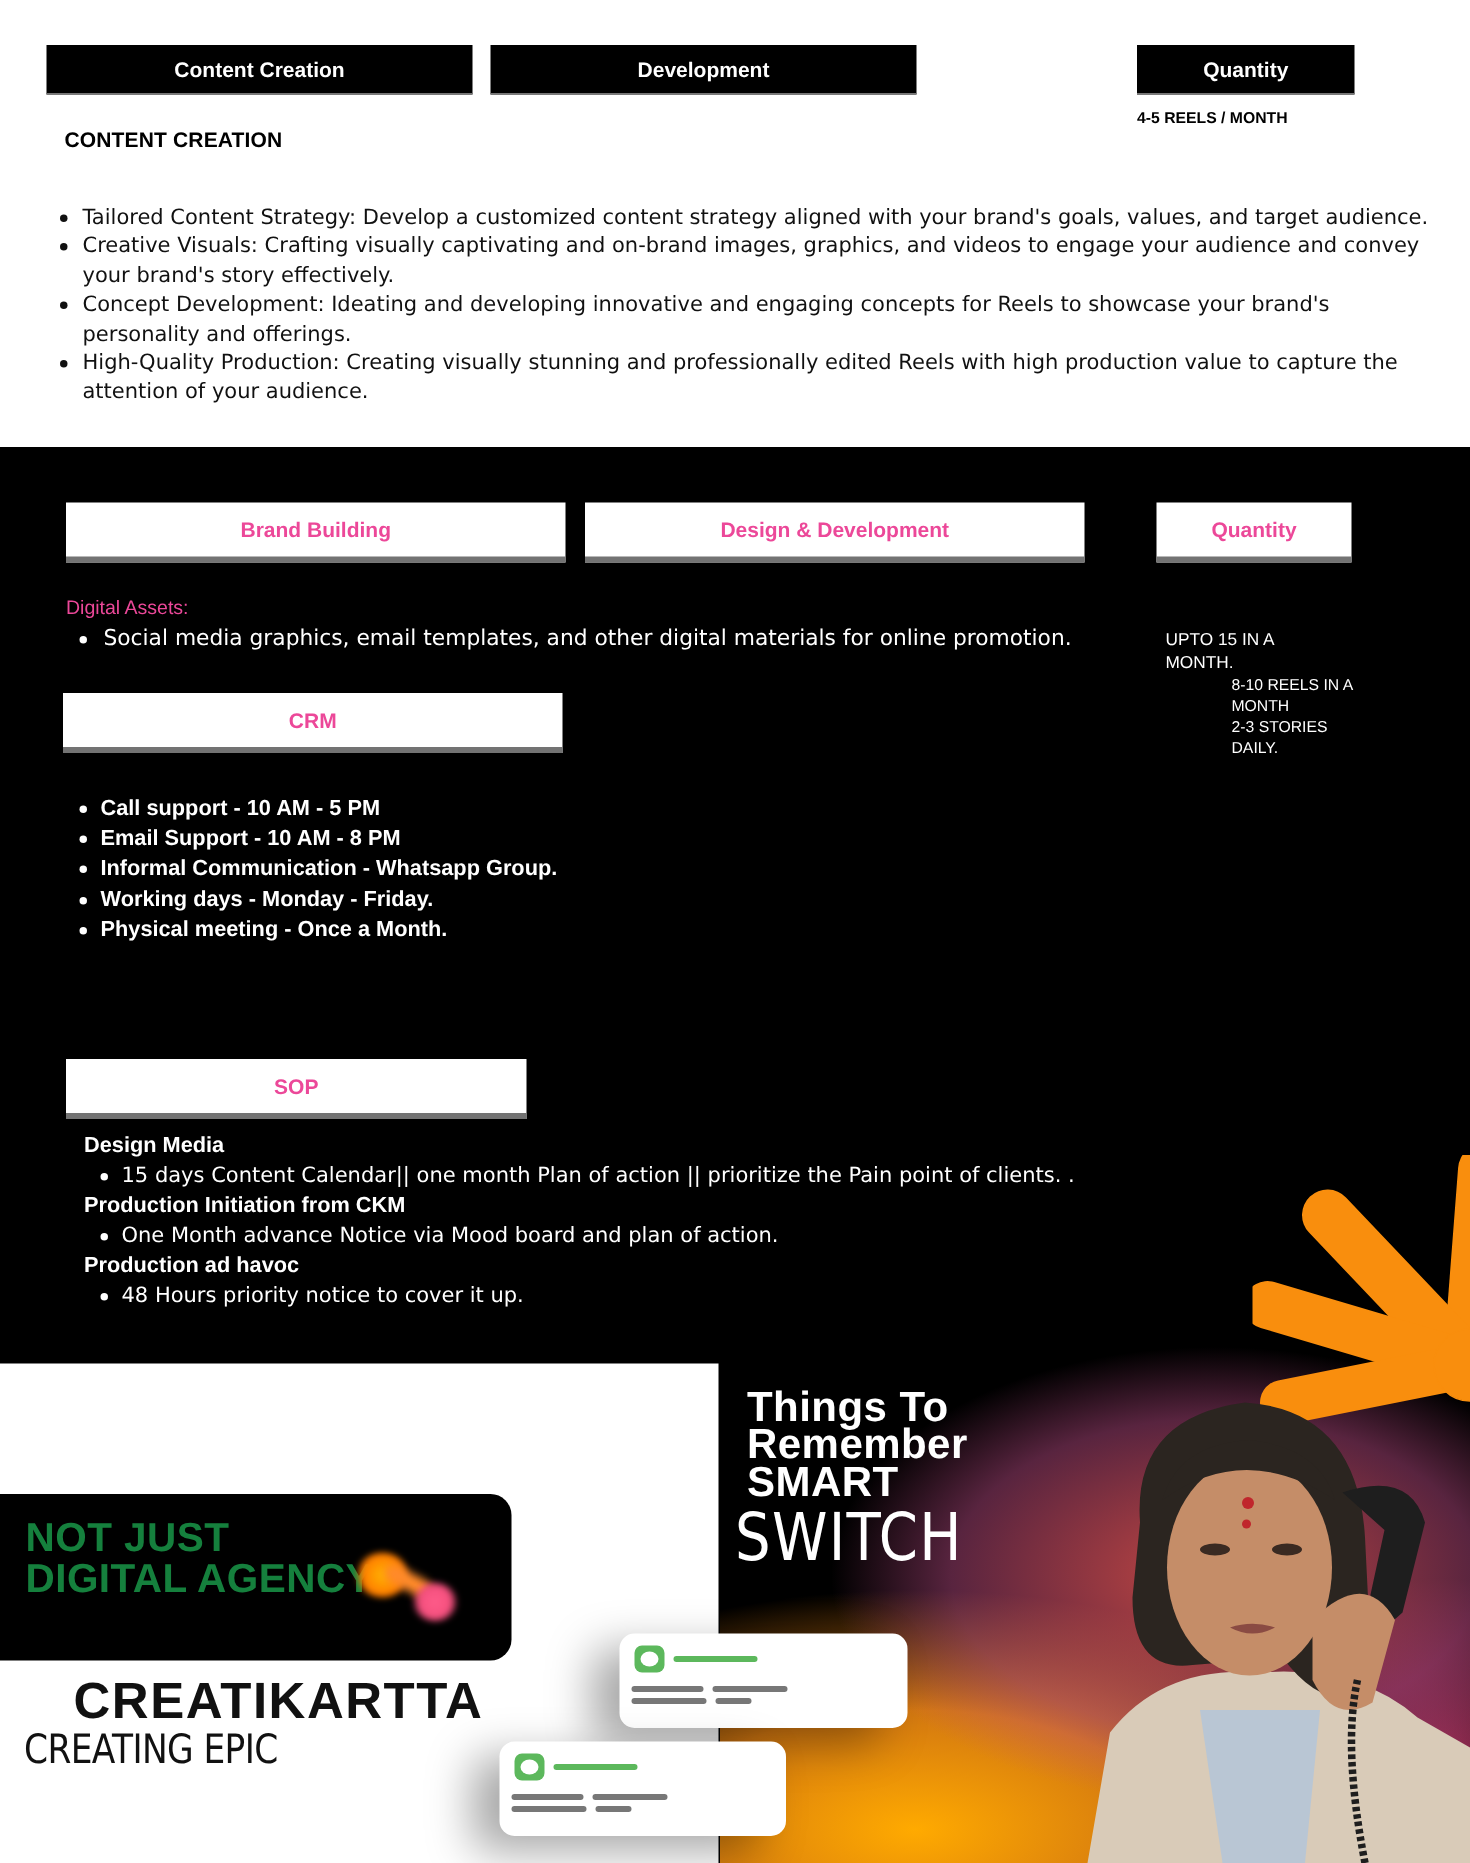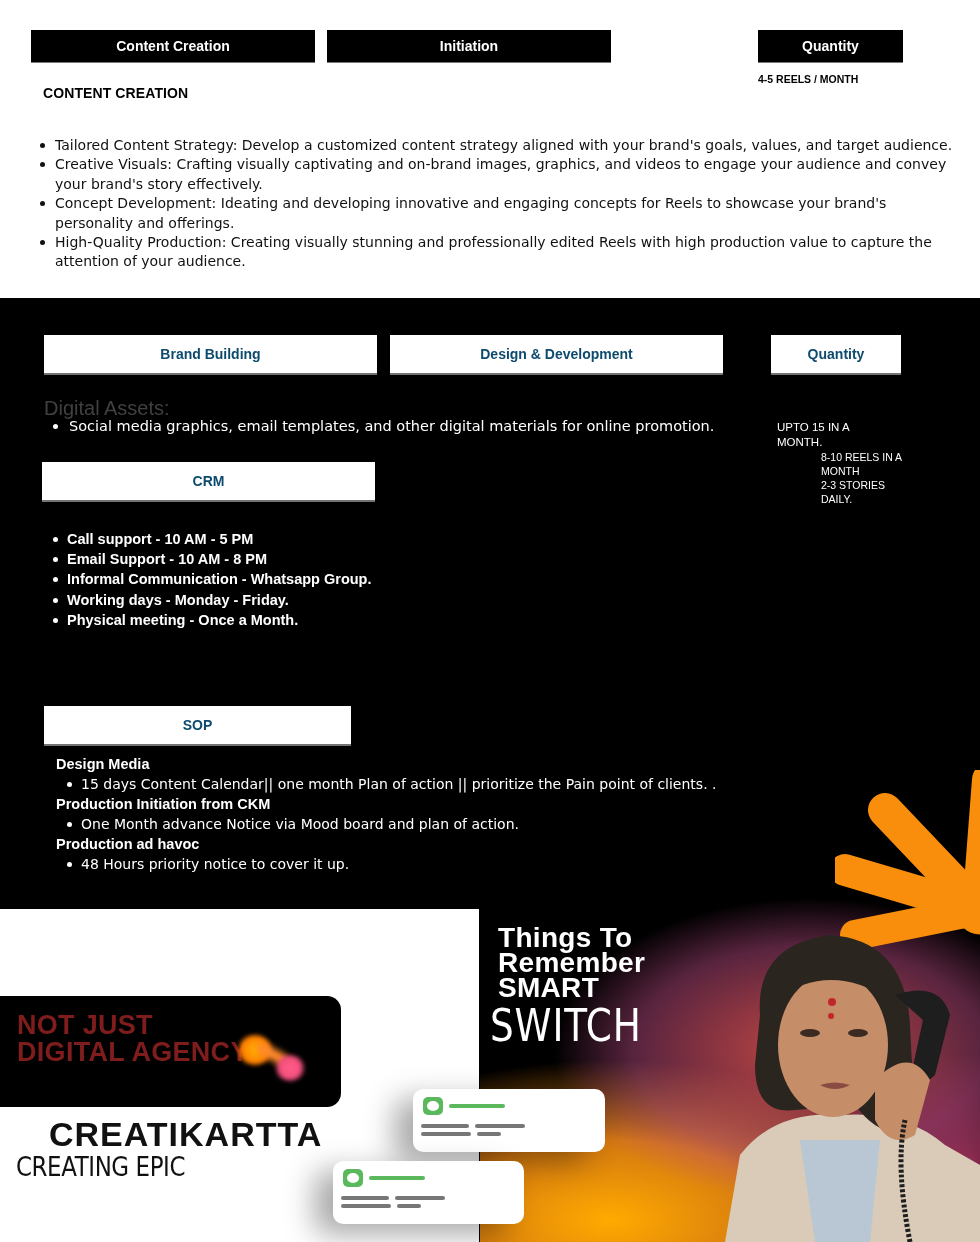--- a/index.html
+++ b/index.html
@@ -21,26 +21,26 @@
       font-size: 14px; line-height: 19.4px; color: #111;
     }
     .s1-list li::before {
       content: ""; position: absolute; left: 2px; top: 7px; width: 5px; height: 5px;
       border-radius: 50%; background: #111;
     }
 
     
     .black-sec { position: absolute; left: 0; top: 298px; width: 980px; height: 944px; background: #000; }
     .hdr-white {
-      position: absolute; height: 40px; background: #fff; color: #0c4a6e;
+      position: absolute; height: 40px; background: #fff; color: #ec4899;
       font-weight: bold; font-size: 14px;
       display: flex; align-items: center; justify-content: center;
-      border-bottom: 2px solid #737373;
-    }
-    .da-title { position: absolute; left: 44px; top: 397px; font-size: 20px; color: #404040; }
+      border-bottom: 4px solid #737373;
+    }
+    .da-title { position: absolute; left: 44px; top: 397px; font-size: 13px; color: #ec4899; }
     .da-list { position: absolute; left: 50px; top: 416px; list-style: none; }
     .da-list li { position: relative; padding-left: 19px; font-family: "DejaVu Sans", sans-serif; font-size: 14.5px; line-height: 20px; color: #fff; }
     .da-list li::before { content: ""; position: absolute; left: 3px; top: 8px; width: 5px; height: 5px; border-radius: 50%; background: #fff; }
     .qty-note-2 { position: absolute; left: 777px; top: 387px; width: 140px; color: #fff; font-weight: normal; margin-top: 33px; }
     .qty-note-2 .big { font-size: 11.5px; line-height: 15px; }
     .qty-note-2 .small { font-size: 10.5px; line-height: 14px; padding-left: 44px; }
 
     .crm-list { position: absolute; left: 50px; top: 529px; width: 920px; list-style: none; }
     .crm-list li { position: relative; padding-left: 17px; font-size: 14.5px; font-weight: bold; line-height: 20.2px; color: #fff; }
     .crm-list li::before { content: ""; position: absolute; left: 3px; top: 8px; width: 5px; height: 5px; border-radius: 50%; background: #fff; }
@@ -57,21 +57,21 @@
       background:
         radial-gradient(ellipse 320px 190px at 330px 170px, rgba(231,84,78,0.85), rgba(196,80,140,0.45) 55%, rgba(0,0,0,0) 80%),
         radial-gradient(ellipse 420px 200px at 130px 340px, rgba(255,170,0,1), rgba(247,140,20,0.85) 40%, rgba(0,0,0,0) 80%),
         radial-gradient(ellipse 160px 160px at 480px 300px, rgba(235,70,130,0.7), rgba(0,0,0,0) 80%);
     }
     .tagline-box {
       position: absolute; left: 0; top: 996px; width: 341px; height: 111px; background: #000;
       border-radius: 0 14px 14px 0;
     }
     .tagline {
-      position: absolute; left: 17px; top: 1012px; color: #7f1d1d; font-weight: bold;
+      position: absolute; left: 17px; top: 1012px; color: #15803d; font-weight: bold;
       font-size: 27px; line-height: 27px; letter-spacing: 0.3px;
     }
     .blob1 { position: absolute; left: 237px; top: 1035px; width: 36px; height: 30px; border-radius: 50%;
       background: radial-gradient(circle, #ffb300, #ff7a00 60%, rgba(255,120,0,0) 75%); filter: blur(2px); }
     .blob2 { position: absolute; left: 275px; top: 1055px; width: 30px; height: 26px; border-radius: 50%;
       background: radial-gradient(circle, #ff5c8a, #f44f7d 55%, rgba(240,80,120,0) 78%); filter: blur(2px); }
     .blob-link { position: absolute; left: 255px; top: 1048px; width: 34px; height: 12px; background: #ff8a2a; transform: rotate(28deg); filter: blur(3px); border-radius: 6px; }
 
     .brand { position: absolute; left: 17px; top: 1115px; font-size: 34px; font-weight: bold; letter-spacing: 1px; color: #111; margin-left: 32px; }
     .brand-sub { position: absolute; left: 16px; top: 1151px; font-size: 27px; font-family: "DejaVu Sans", sans-serif; color: #111; letter-spacing: -0.5px; transform: scaleX(0.85); transform-origin: left; }
@@ -89,21 +89,21 @@
     .notif .ic::after { content: ""; position: absolute; left: 4px; top: 4px; width: 12px; height: 10px; border-radius: 50%; background: #fff; }
     .notif .gl { position: absolute; left: 36px; top: 15px; width: 56px; height: 4px; border-radius: 2px; background: #5cb85c; }
     .notif .ln { position: absolute; height: 4px; border-radius: 2px; background: #777; }
 
     .person { position: absolute; left: 665px; top: 905px; width: 315px; height: 337px; }
   </style>
 </head>
 <body>
 
 <div class="hdr-black" style="left:31px; top:30px; width:284px;">Content Creation</div>
-<div class="hdr-black" style="left:327px; top:30px; width:284px;">Initiation</div>
+<div class="hdr-black" style="left:327px; top:30px; width:284px;">Development</div>
 <div class="hdr-black" style="left:758px; top:30px; width:145px;">Quantity</div>
 <div class="qty-note-1">4-5 REELS / MONTH</div>
 <div class="s1-title">CONTENT CREATION</div>
 <ul class="s1-list">
   <li>Tailored Content Strategy: Develop a customized content strategy aligned with your brand's goals, values, and target audience.</li>
   <li>Creative Visuals: Crafting visually captivating and on-brand images, graphics, and videos to engage your audience and convey your brand's story effectively.</li>
   <li>Concept Development: Ideating and developing innovative and engaging concepts for Reels to showcase your brand's personality and offerings.</li>
   <li>High-Quality Production: Creating visually stunning and professionally edited Reels with high production value to capture the attention of your audience.</li>
 </ul>
 

